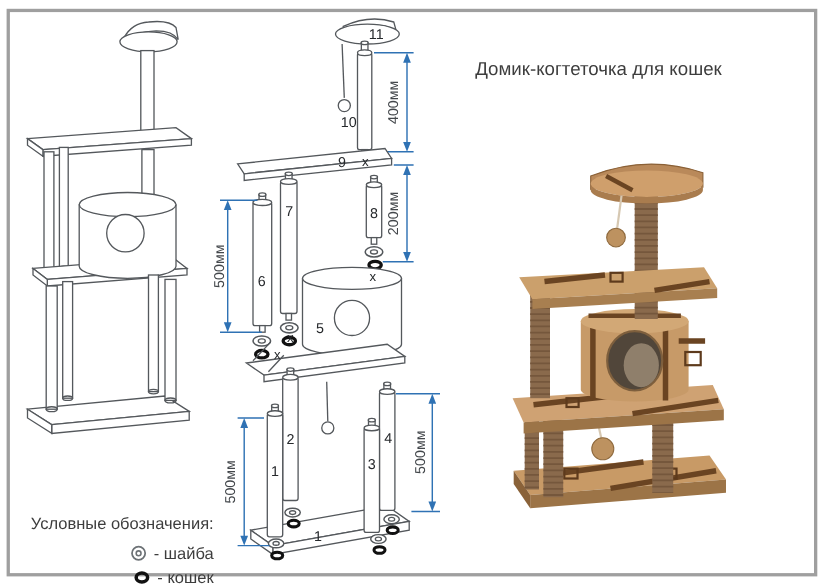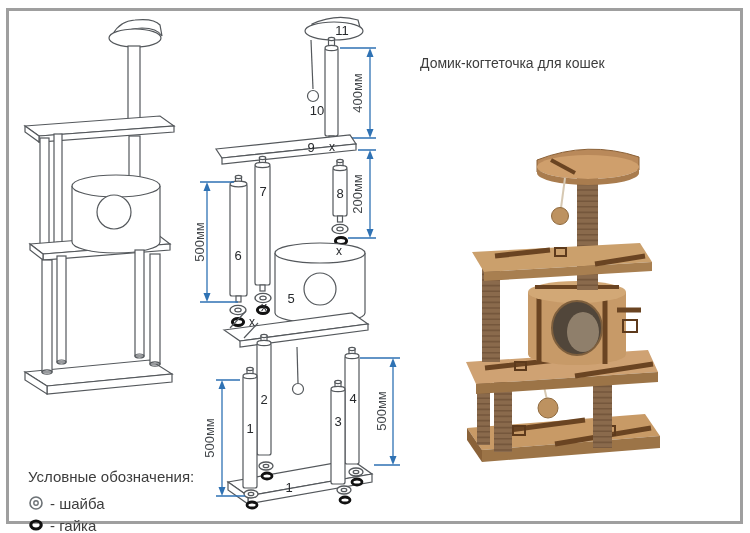--- a/index.html
+++ b/index.html
@@ -1,24 +1,24 @@
 <!DOCTYPE html>
 <html><head>
 <meta charset="utf-8">
 <style>
   html,body{margin:0;padding:0;}
   body{
     width:750px;height:533px;position:relative;background:#ffffff;
     font-family:"Liberation Sans","DejaVu Sans",sans-serif;overflow:hidden;
   }
   .frame{position:absolute;left:6px;top:8px;width:731px;height:510px;border:3px solid #9f9f9f;}
-  .title{position:absolute;left:420px;top:52px;color:#3d3d3d;font-size:14px;line-height:22px;}
+  .title{position:absolute;left:432px;top:52px;color:#3d3d3d;font-size:17px;line-height:22px;}
   .legend{position:absolute;left:28px;top:468px;color:#3d3d3d;font-size:15px;}
   .legend .hd{margin-bottom:7px;}
-  .legend-row{display:flex;align-items:center;height:22px;}
+  .legend-row{display:flex;align-items:center;height:22px;justify-content:flex-end;}
   .legend-row svg{margin-right:6px;}
   svg text{font-family:"Liberation Sans","DejaVu Sans",sans-serif;}
   .pn{font-size:13px;fill:#26292c;}
   .xm{font-size:12px;fill:#26292c;}
   .dimt{font-size:13px;fill:#43474b;}
 </style>
 </head>
 <body>
 
 <div class="frame"></div>
@@ -337,15 +337,15 @@
     <svg width="16" height="16" viewBox="0 0 16 16">
       <circle cx="8" cy="8" r="6" fill="none" stroke="#6d7276" stroke-width="1.6"></circle>
       <circle cx="8" cy="8" r="2.2" fill="none" stroke="#6d7276" stroke-width="1.4"></circle>
     </svg>
     <span>- шайба</span>
   </div>
   <div class="legend-row">
     <svg width="16" height="16" viewBox="0 0 16 16">
       <ellipse cx="8" cy="8" rx="5.2" ry="4" fill="none" stroke="#111" stroke-width="3.2"></ellipse>
     </svg>
-    <span>- гайка</span>
+    <span>- кошек</span>
   </div>
 </div>
 
 </body></html>

